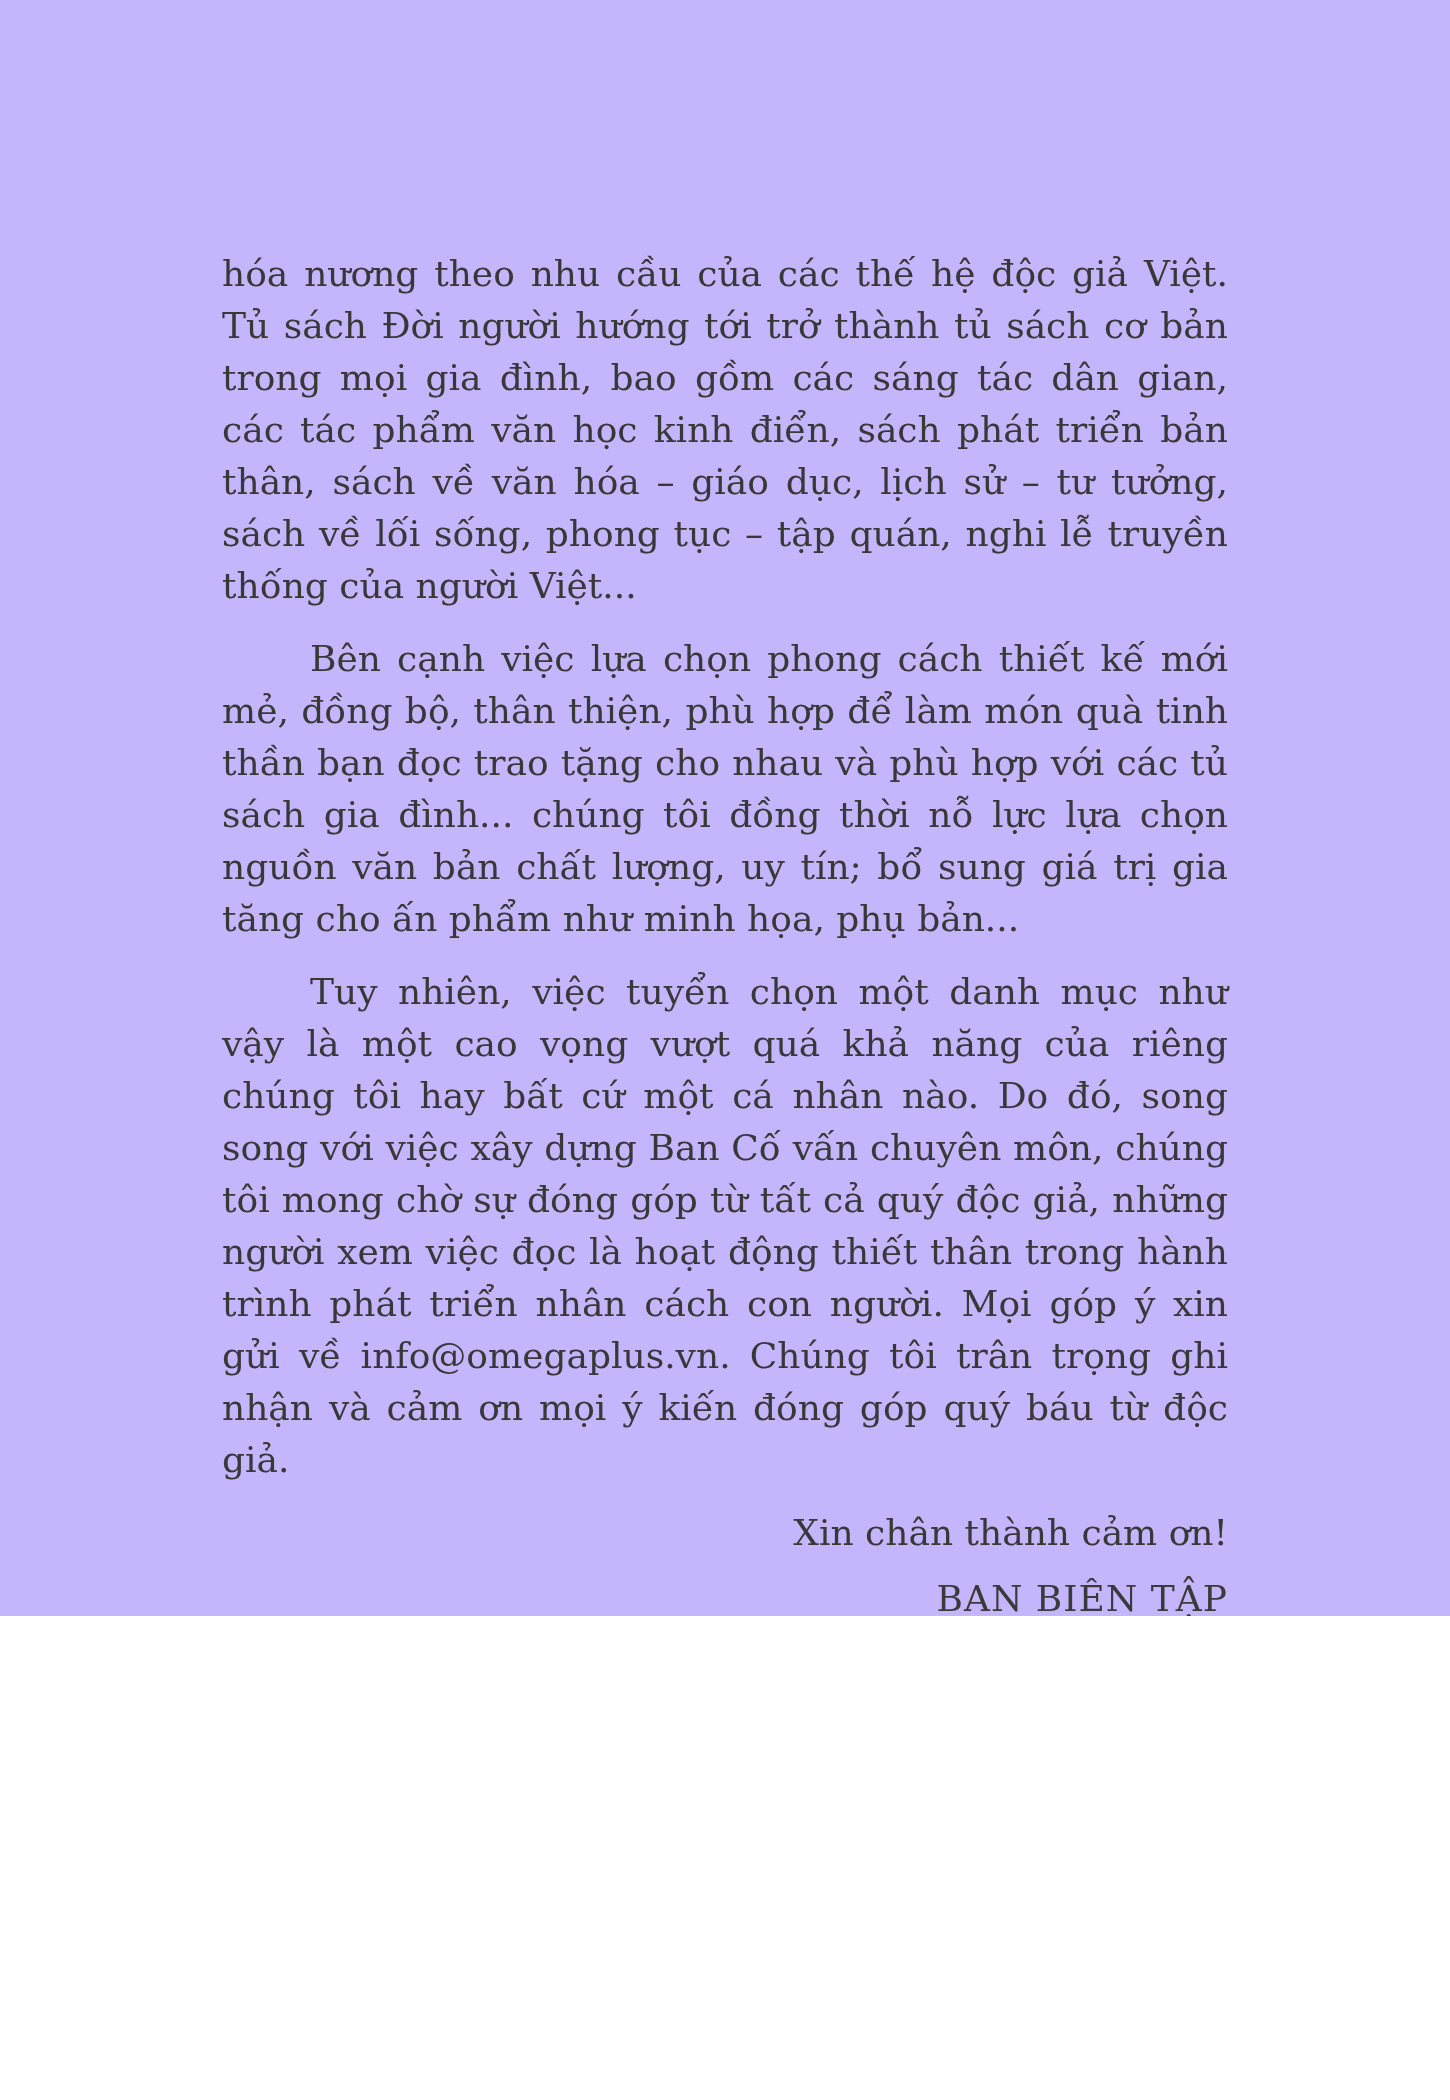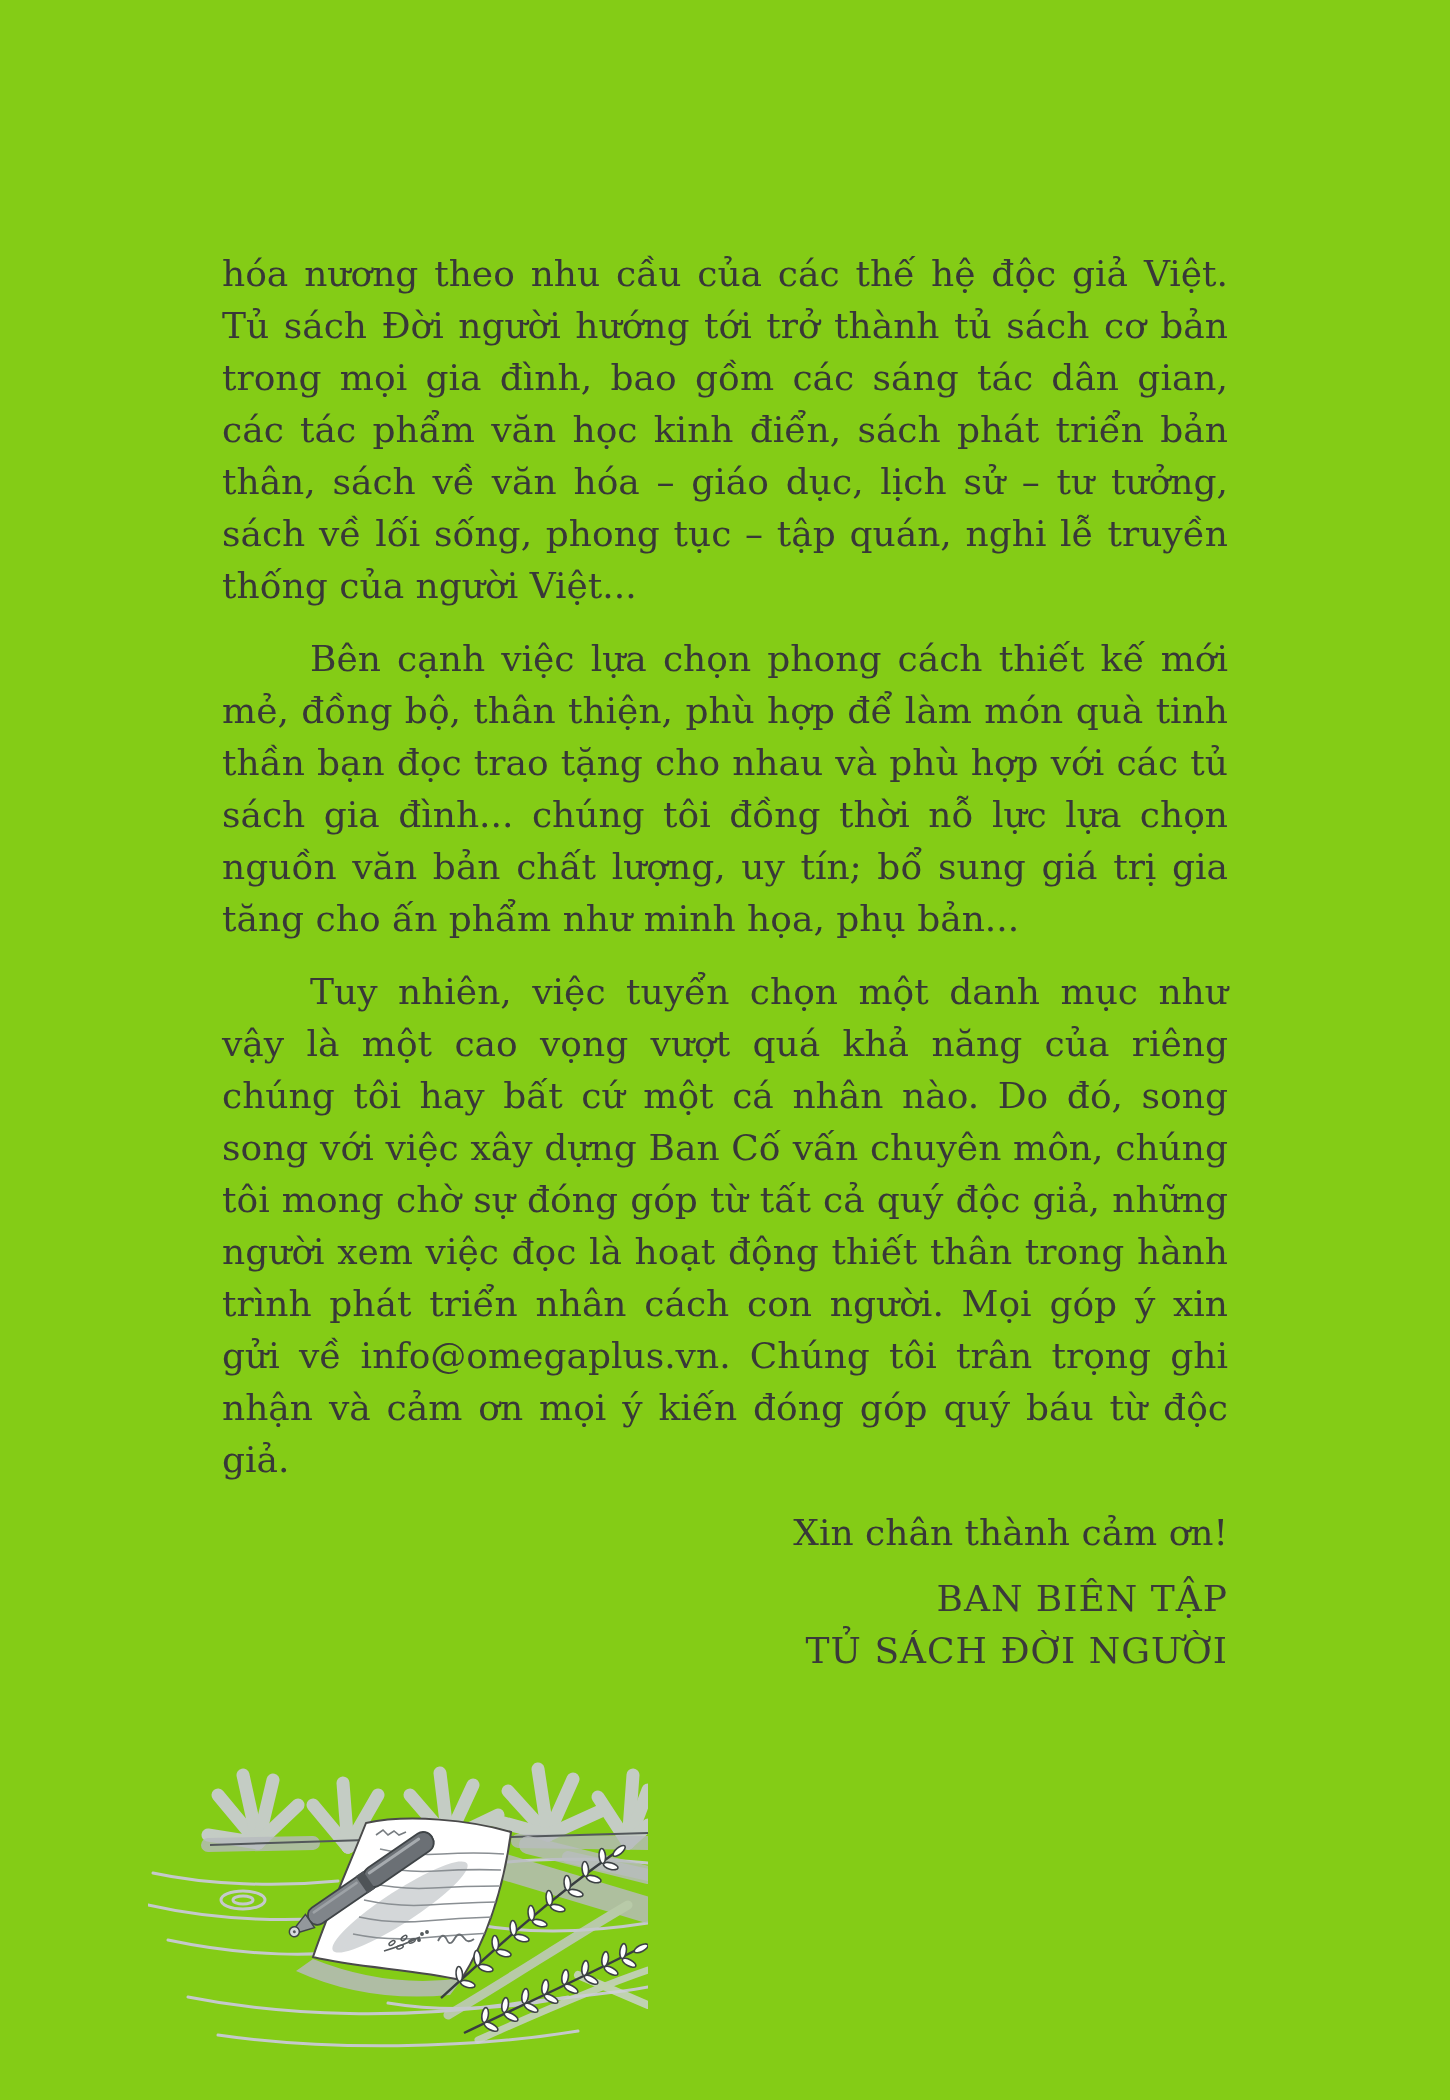--- a/index.html
+++ b/index.html
@@ -1,19 +1,19 @@
 <!DOCTYPE html>
 <html><head>
 <meta charset="utf-8">
 <style>
   html,body{margin:0;padding:0;background:#ffffff;}
   .page{
     position:relative;
-    width:1450px;height:2100px;
-    background:#84cc16;
+    width:1450px;height:1616px;
+    background:#c4b5fd;
     overflow:hidden;
     font-family:"DejaVu Serif","Liberation Serif",serif;
   }
   .text-block{
     position:absolute;
     left:222px;top:248px;
     width:1006px;
     font-size:36px;
     line-height:52px;
     color:#383838;

